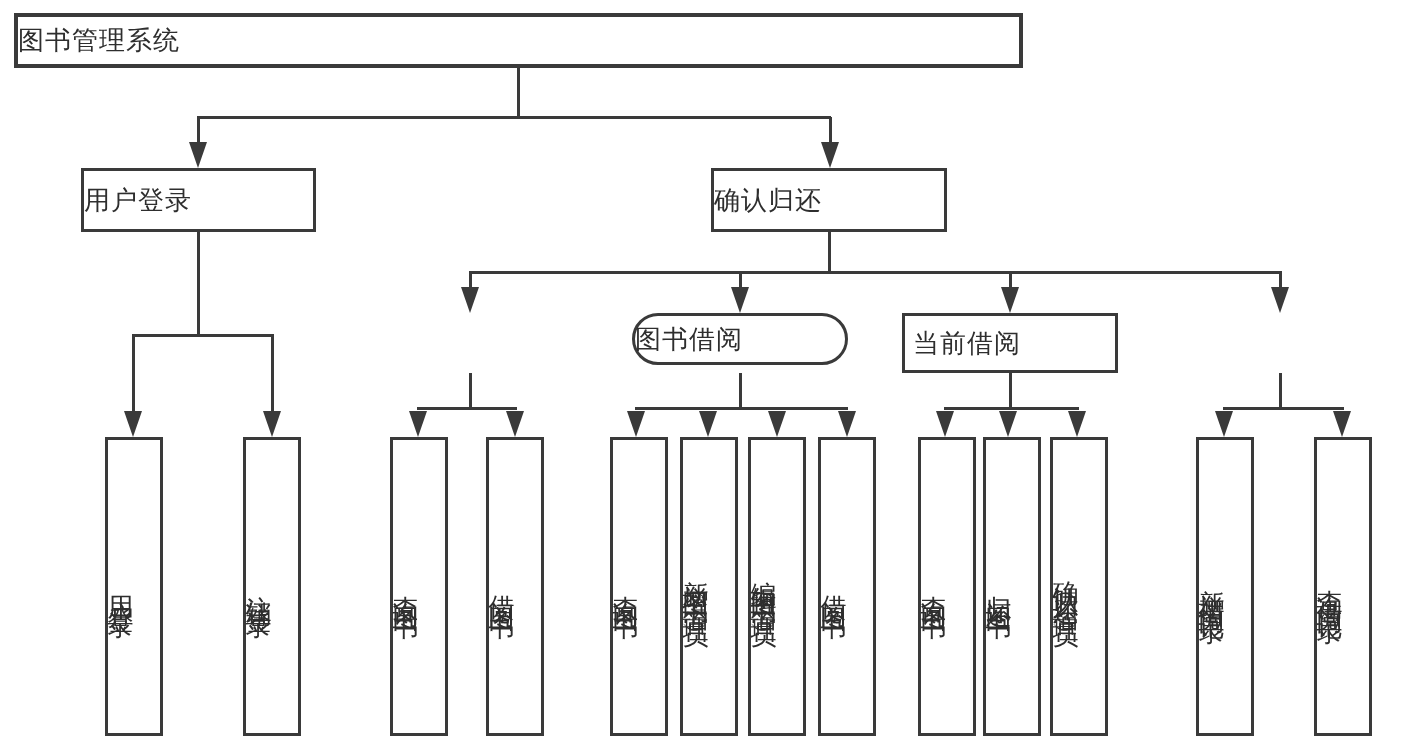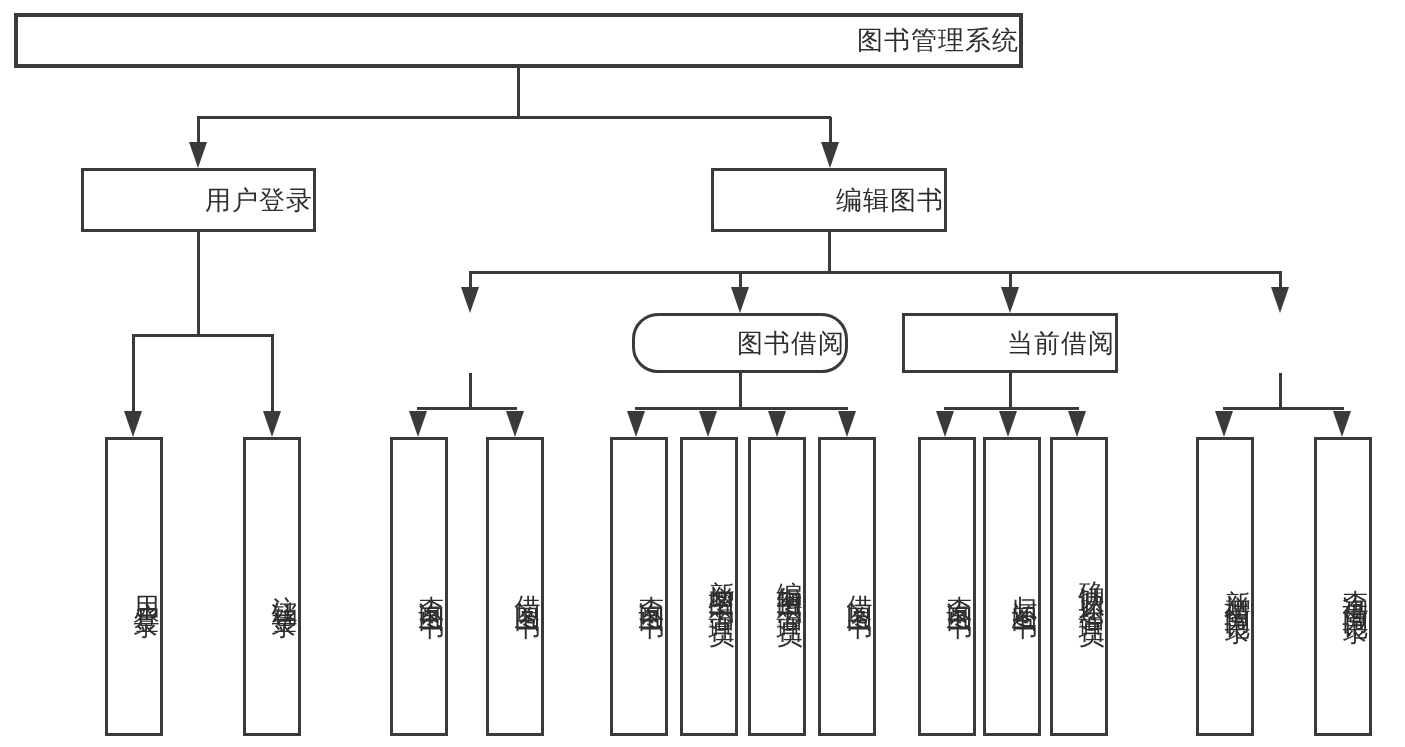--- a/index.html
+++ b/index.html
@@ -11,21 +11,21 @@
     overflow: hidden;
     font-family: "Liberation Sans", "DejaVu Sans", sans-serif;
   }
   .node {
     position: absolute;
     box-sizing: border-box;
     border: 3px solid #3a3a3a;
     background: #ffffff;
     display: flex;
     align-items: center;
-    justify-content: flex-end;
+    justify-content: flex-start;
     color: #2e2e2e;
   }
   .node.root { border-width: 4px; }
   .node .lbl {
     font-size: 26px;
     letter-spacing: 1px;
     white-space: nowrap;
     color: #2e2e2e;
   }
   .node.leaf .lbl {
@@ -105,26 +105,26 @@
     <div class="arrow" style="left: 1068px; top: 411px;"></div>
     <div class="arrow" style="left: 1215px; top: 411px;"></div>
     <div class="arrow" style="left: 1333px; top: 411px;"></div>
     <div class="node root" style="left: 14px; top: 13px; width: 1009px; height: 55px;">
       <span class="lbl">图书管理系统</span>
     </div>
     <div class="node" style="left: 81px; top: 168px; width: 235px; height: 64px;">
       <span class="lbl">用户登录</span>
     </div>
     <div class="node" style="left: 711px; top: 168px; width: 236px; height: 64px;">
-      <span class="lbl">编辑图书</span>
+      <span class="lbl">确认归还</span>
     </div>
-    <div class="node" style="left: 632px; top: 313px; width: 216px; height: 60px; border-radius: 26px;">
+    <div class="node" style="left: 632px; top: 313px; width: 216px; height: 52px; border-radius: 26px;">
       <span class="lbl">图书借阅</span>
     </div>
-    <div class="node" style="left: 902px; top: 313px; width: 216px; height: 60px;">
+    <div class="node" style="left: 902px; top: 313px; width: 216px; height: 60px; padding-left: 8px;">
       <span class="lbl">当前借阅</span>
     </div>
     <div class="node leaf" style="left: 105px; top: 437px; width: 58px; height: 299px;">
       <span class="lbl">用户登录</span>
     </div>
     <div class="node leaf" style="left: 243px; top: 437px; width: 58px; height: 299px;">
       <span class="lbl">注销登录</span>
     </div>
     <div class="node leaf" style="left: 390px; top: 437px; width: 58px; height: 299px;">
       <span class="lbl">查询图书</span>

